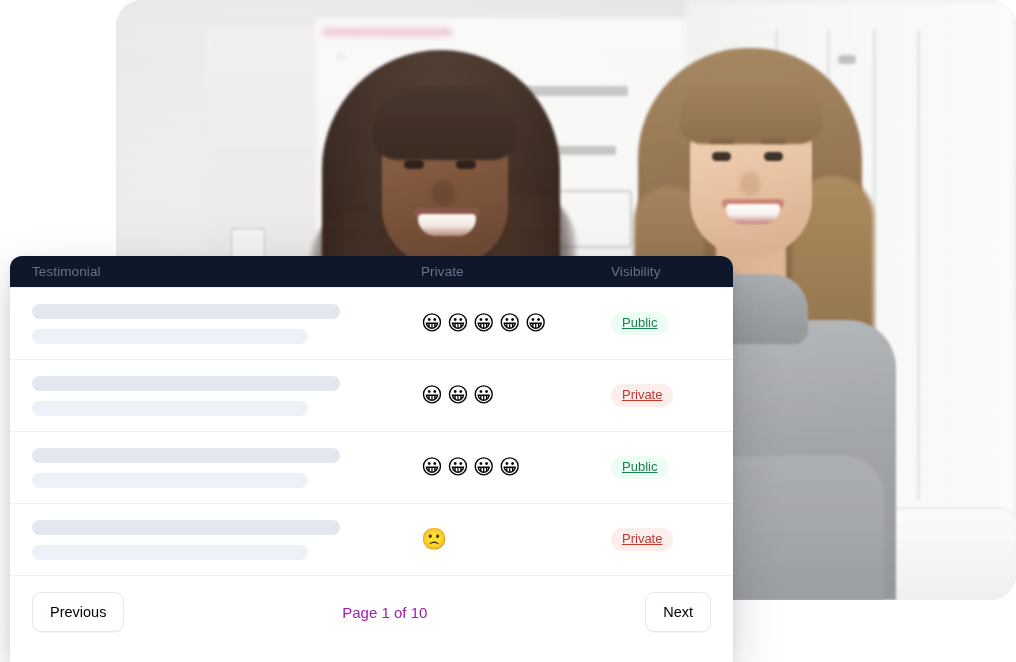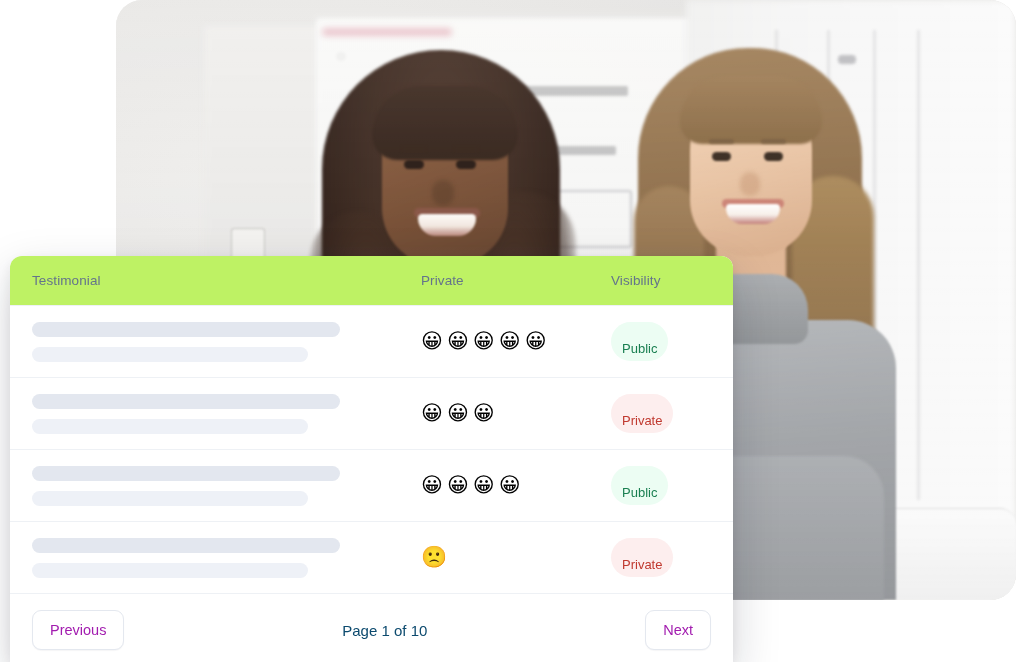--- a/index.html
+++ b/index.html
@@ -353,22 +353,22 @@
     height: 406px;
     background: #ffffff;
     border-radius: 12px 12px 0 0;
     box-shadow: 0 18px 48px rgba(15, 23, 42, .18), 0 4px 14px rgba(15,23,42,.08);
     overflow: hidden;
   }
 
   .thead {
     display: flex;
     align-items: center;
-    height: 50px;
-    background: #bef264;
+    height: 32px;
+    background: #0f172a;
     border-bottom: 1px solid #eef1f5;
     padding: 0 22px;
   }
   .th {
     font-size: 13.5px;
     color: #64748b;
     font-weight: 400;
     letter-spacing: .1px;
   }
   .col-testimonial { width: 389px; flex: none; }
@@ -396,51 +396,52 @@
   .rating { display: flex; align-items: center; gap: 4px; }
   .emoji {
     font-size: 21px;
     line-height: 1;
     font-family: "DejaVu Sans", sans-serif;
     user-select: none;
   }
 
   .badge {
     display: inline-block;
-    padding: 20px 11px 5px;
+    padding: 4px 11px 5px;
     border-radius: 999px;
     font-size: 13px;
     line-height: 1.15;
+    text-decoration: underline;
   }
   .badge-public  { background: #ecfdf3; color: #1a7f51; }
   .badge-private { background: #fdeeee; color: #c0392f; }
 
   .tfoot {
     display: flex;
     align-items: center;
     justify-content: space-between;
     height: 72px;
     padding: 0 22px;
     background: #fff;
   }
   .pgbtn {
     background: #ffffff;
     border: 1px solid #e4e8ef;
     border-radius: 9px;
-    color: #a21caf;
+    color: #000000;
     font-size: 14.5px;
     font-family: "Liberation Sans", sans-serif;
     padding: 11px 17px;
     cursor: pointer;
     box-shadow: 0 1px 1px rgba(16,24,40,.04);
     text-align: center;
   }
   .pginfo {
     font-size: 15px;
-    color: #0c4a6e;
+    color: #a21caf;
   }
 </style>
 </head>
 <body>
 
 <div id="stage">
 
   <div class="photo-wrap">
     <div class="photo">
       <div class="bg-wall"></div>

